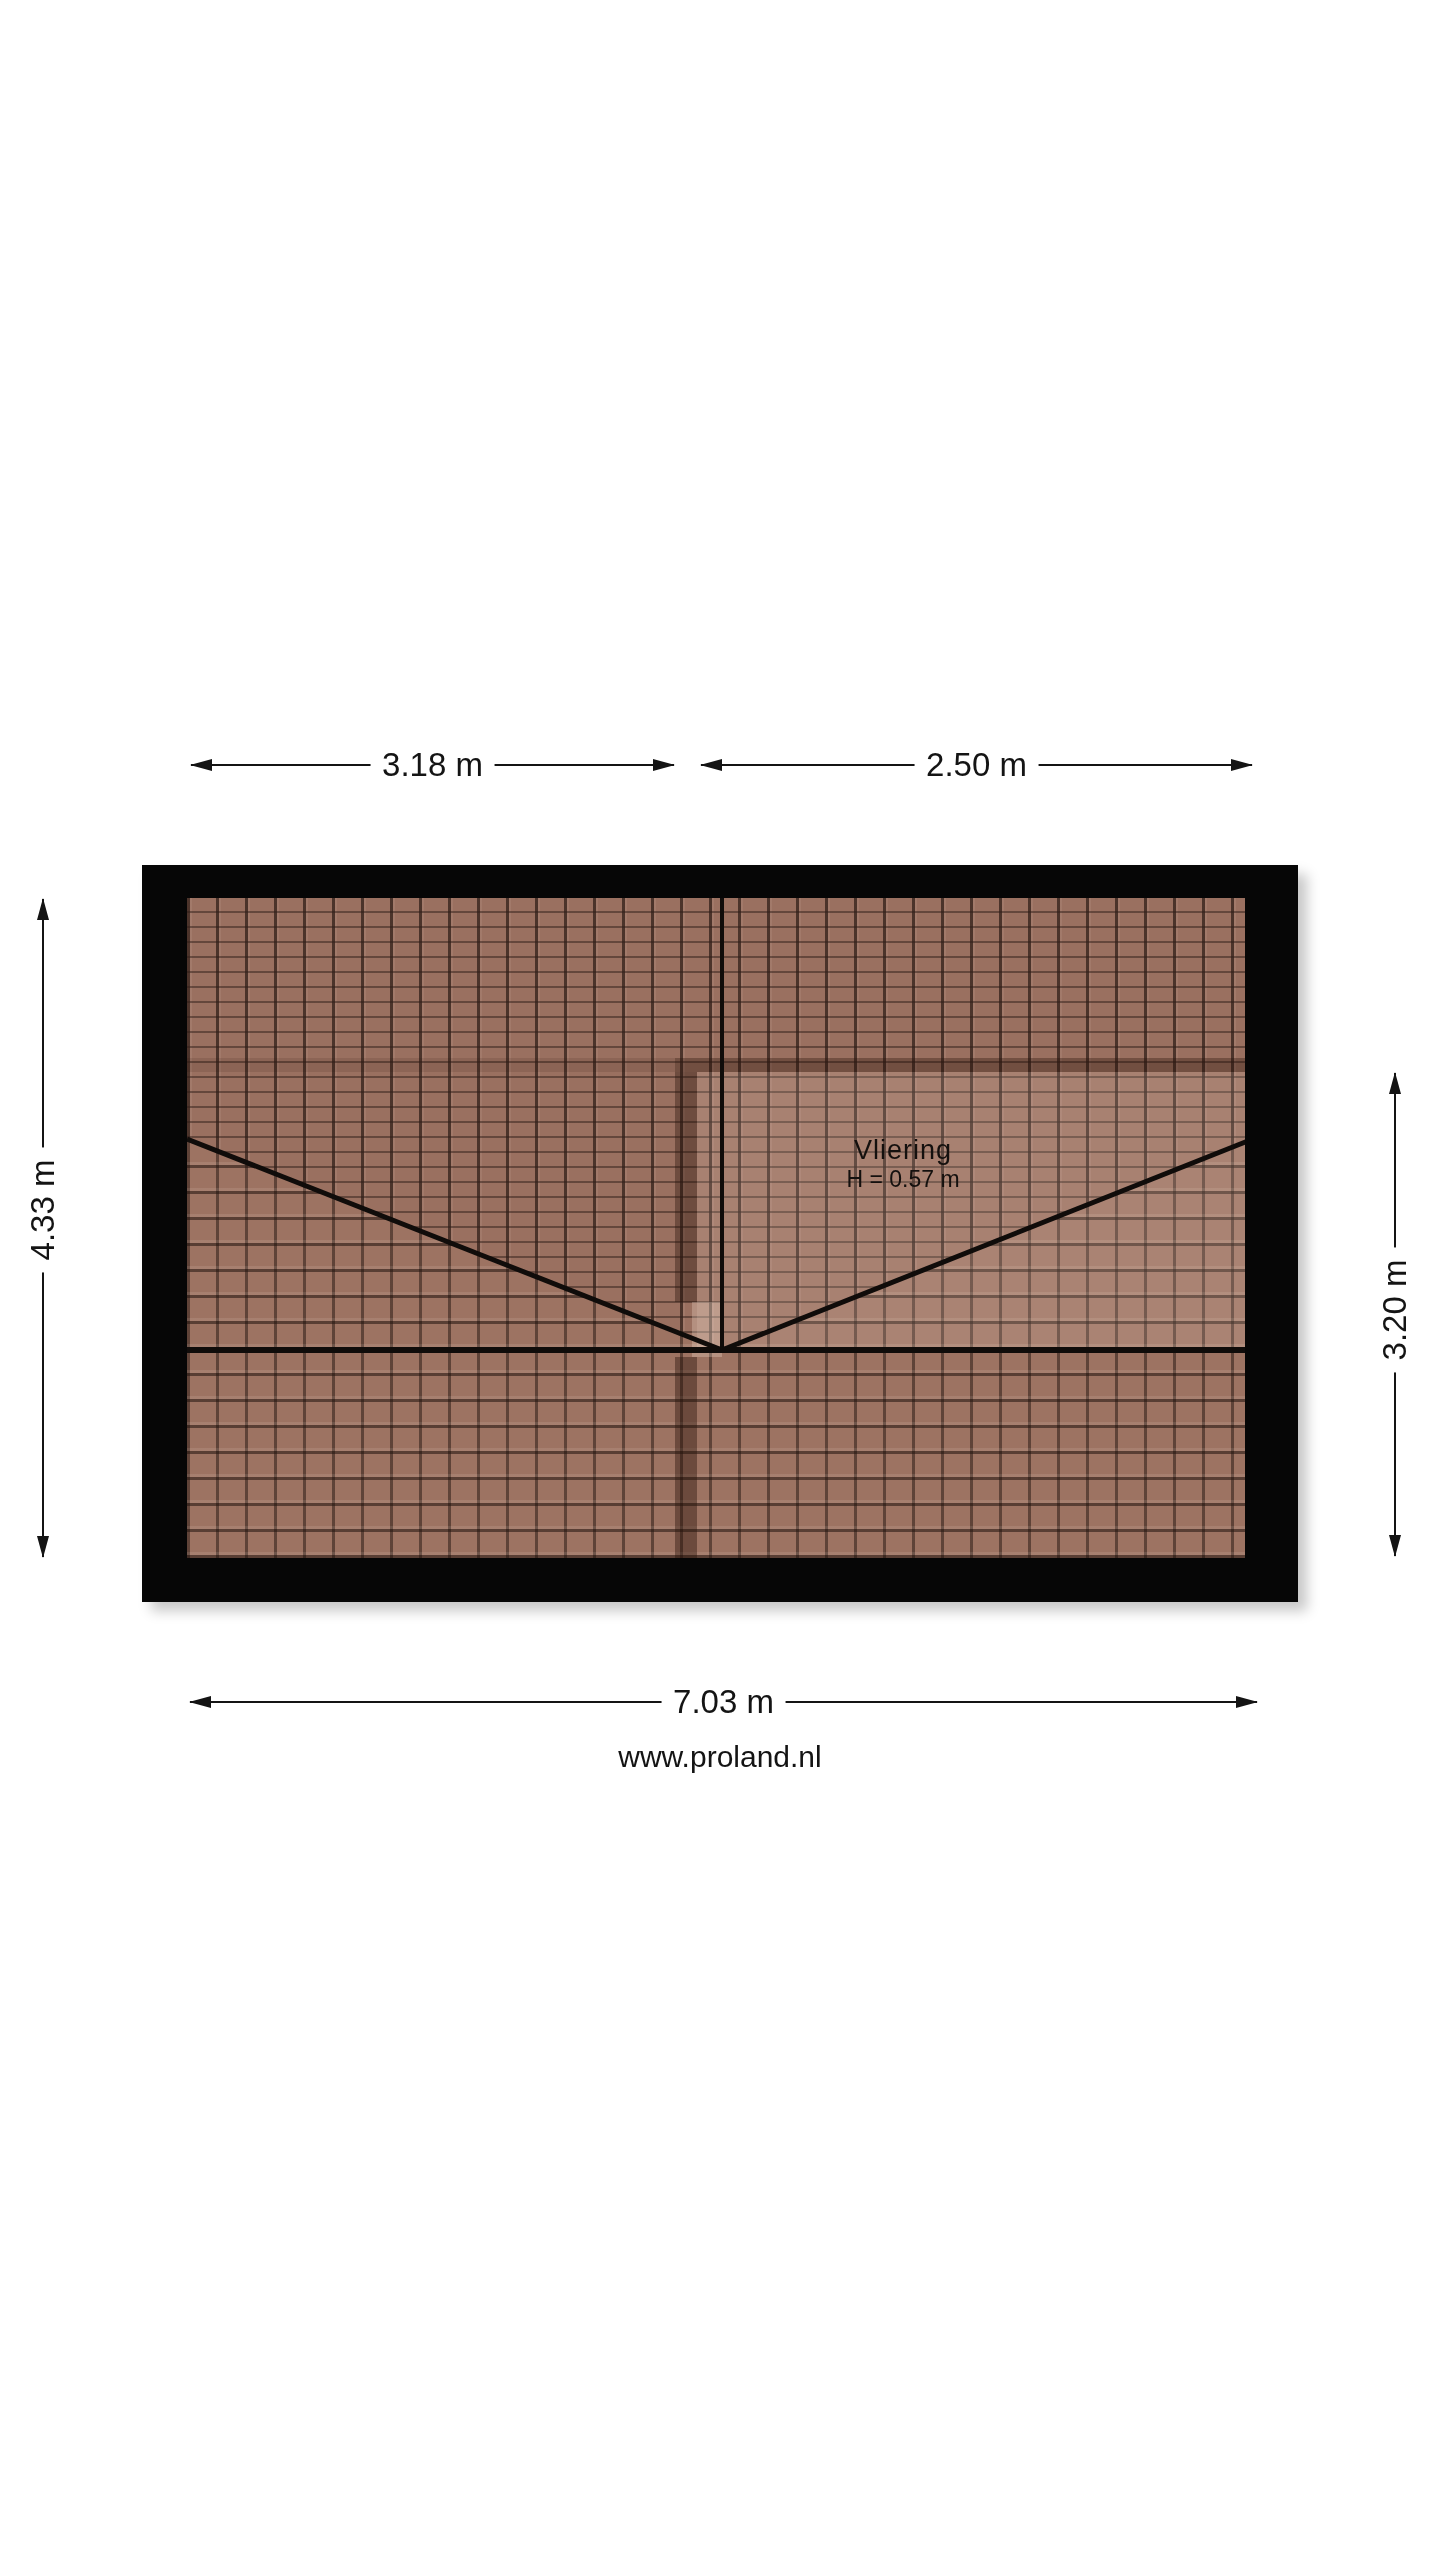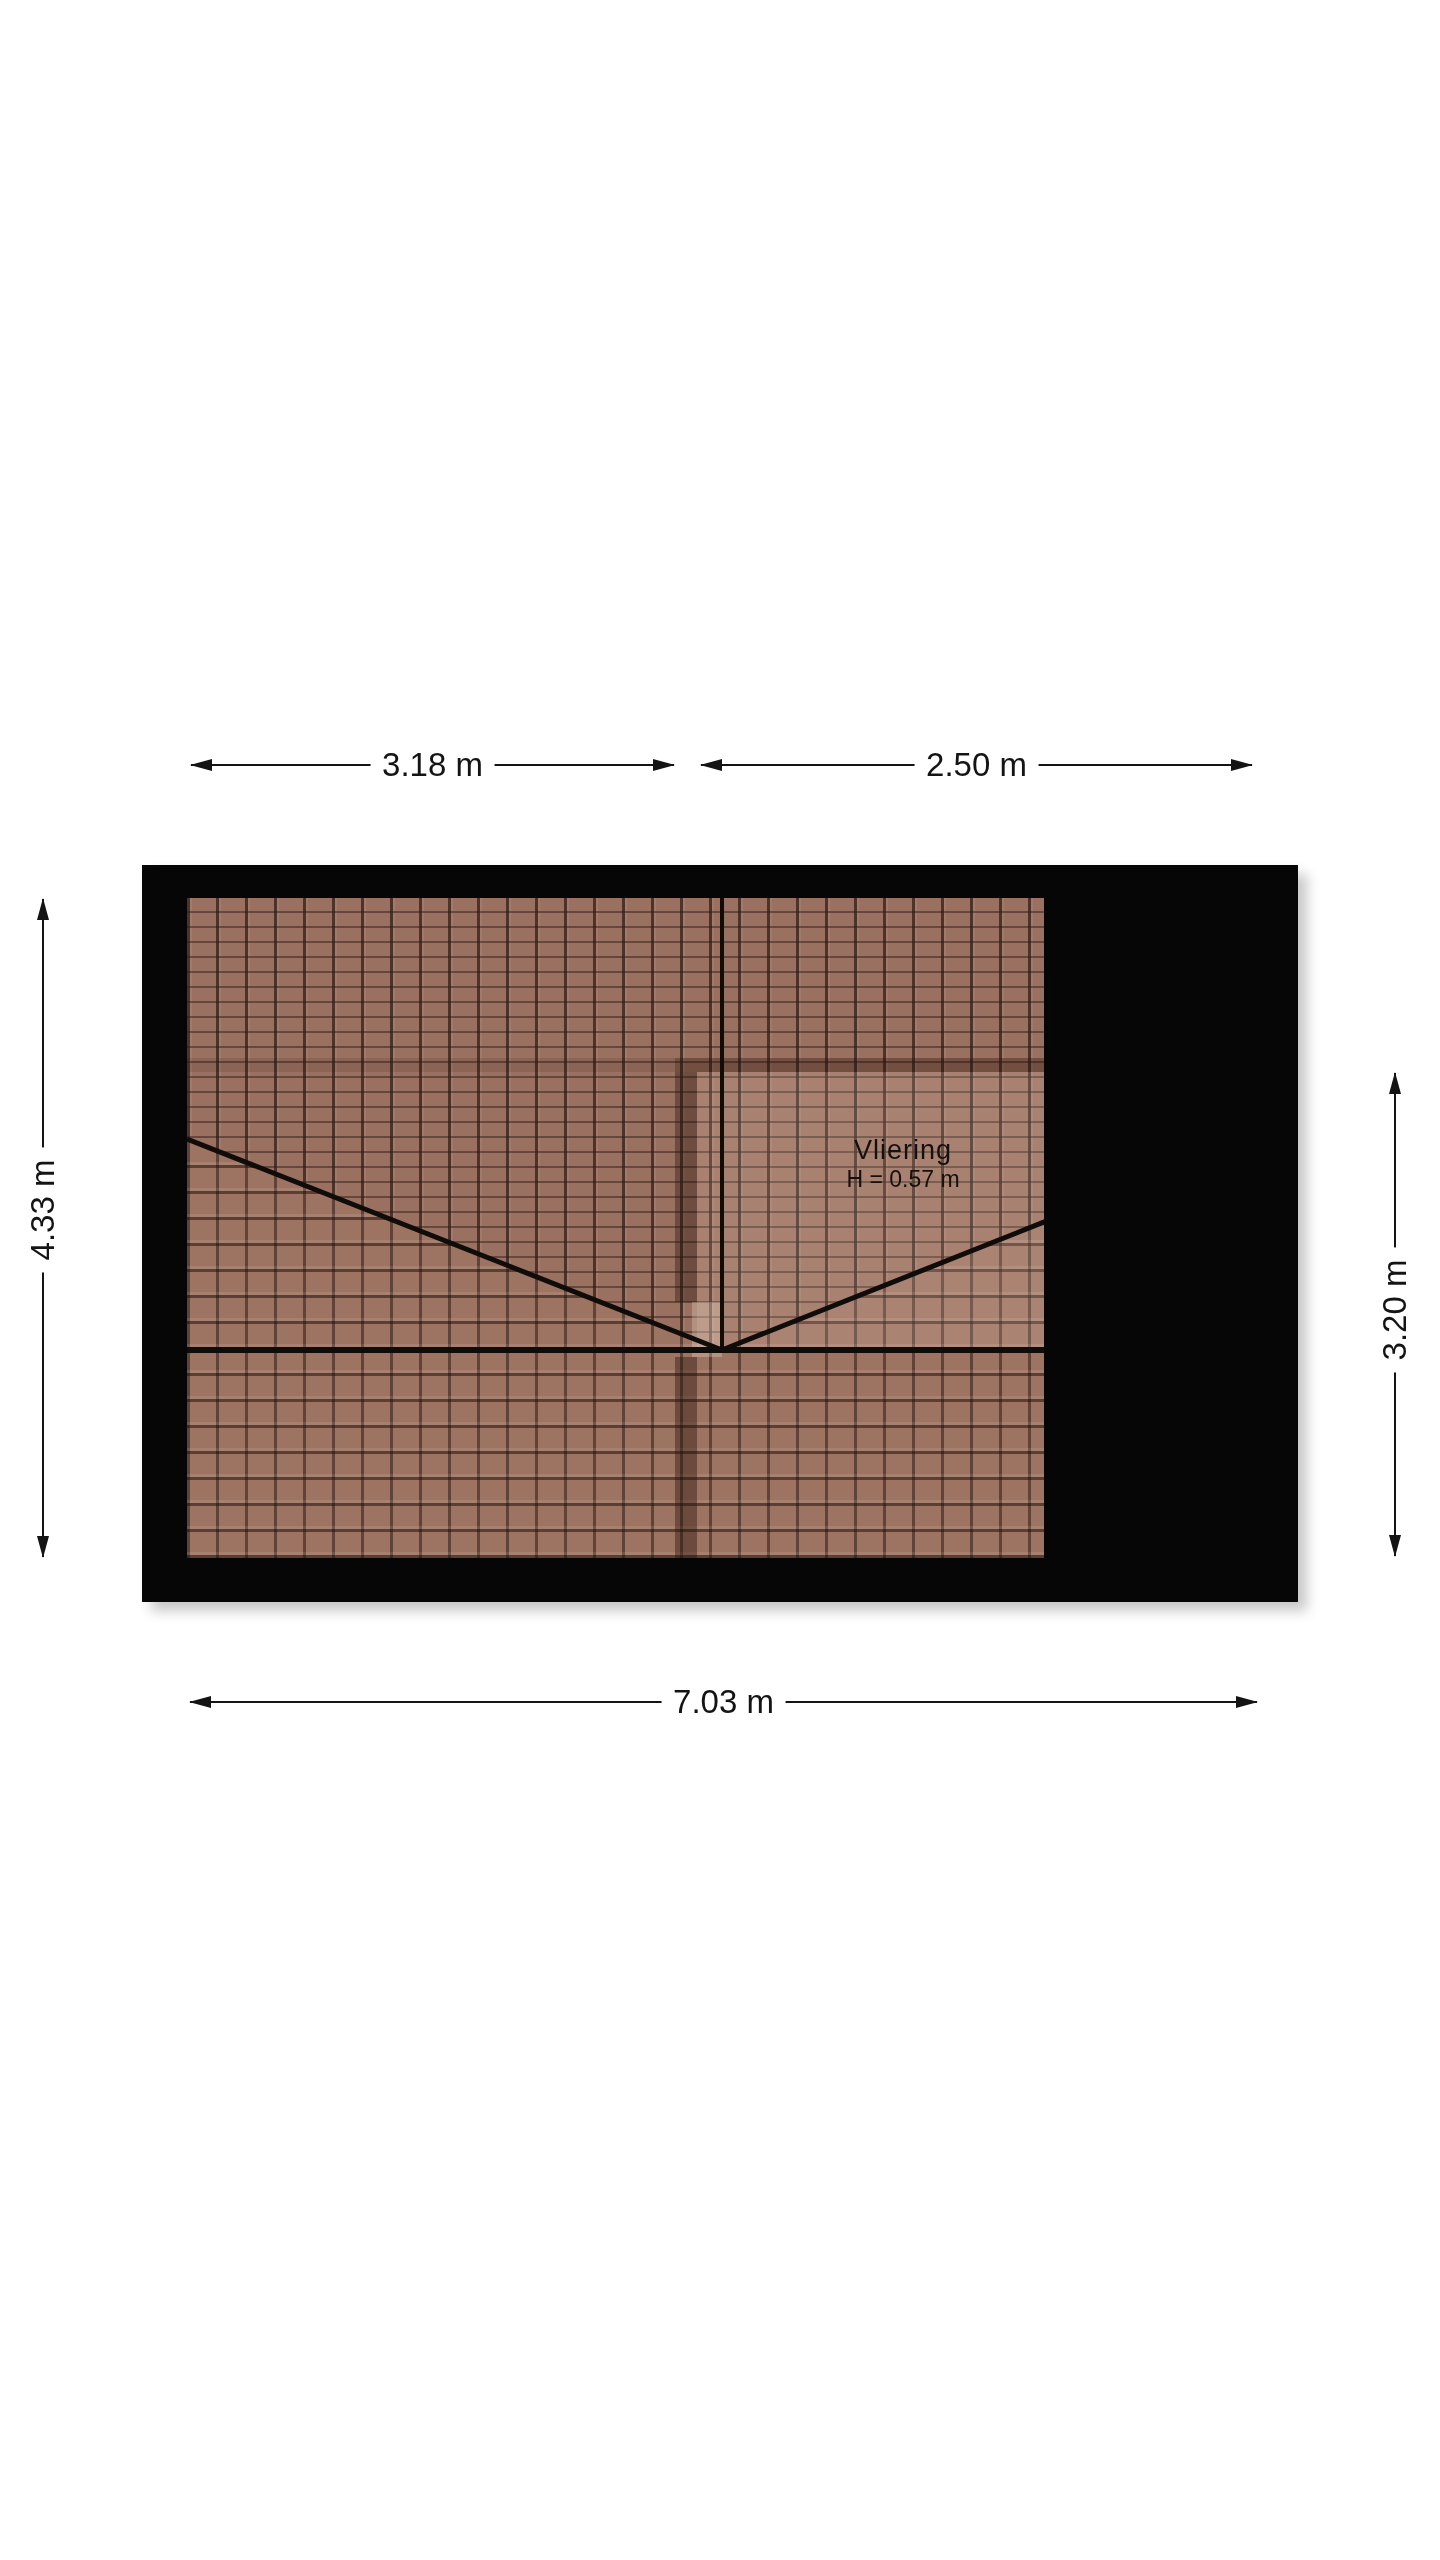--- a/index.html
+++ b/index.html
@@ -7,21 +7,21 @@
     width:1440px;height:2560px;position:relative;background:#ffffff;
     font-family:"Liberation Sans", sans-serif;color:#161616;overflow:hidden;
   }
   
   .plan{
     position:absolute;left:142px;top:865px;width:1156px;height:737px;
     background:#060606;
     box-shadow:9px 9px 12px rgba(0,0,0,0.22);
   }
   .interior{
-    position:absolute;left:45px;top:33px;width:857px;height:660px;
+    position:absolute;left:45px;top:33px;width:1058px;height:660px;
     overflow:hidden;
   }
   .tex-upper{
     background-color:#9a7060;
     background-image:
       repeating-linear-gradient(0deg, rgba(48,30,24,0.50) 0 2px, rgba(0,0,0,0) 2px 15px),
       repeating-linear-gradient(90deg, rgba(33,19,14,0.65) 0 3px, rgba(255,235,225,0.08) 3px 5px, rgba(0,0,0,0) 5px 29px);
   }
   .lower-roof{
     position:absolute;left:0;top:241px;width:1066px;height:419px;
@@ -127,13 +127,14 @@
 </div>
 
 <div class="dim" style="left:189px;top:1683px;width:1069px;height:38px;">
   <div class="hline"></div>
   <div class="ah ah-left"></div>
   <div class="ah ah-right"></div>
   <span class="dim-label">7.03 m</span>
 </div>
 
 <div class="footer">
+  <div>www.proland.nl</div>
 </div>
 
 </body></html>

